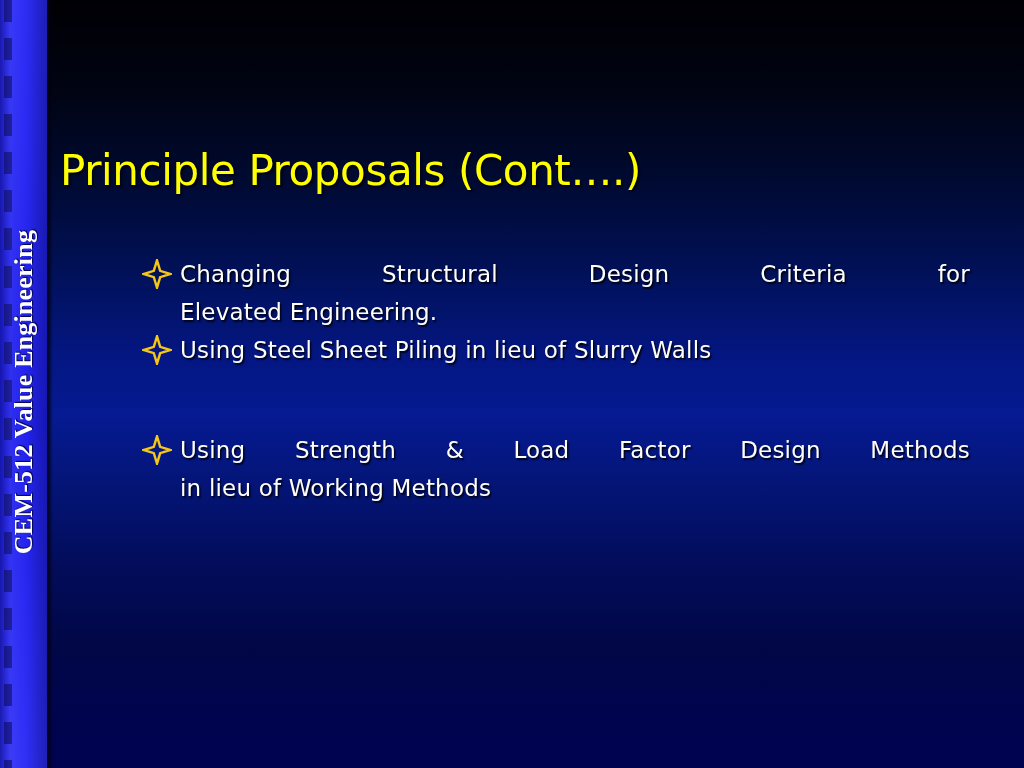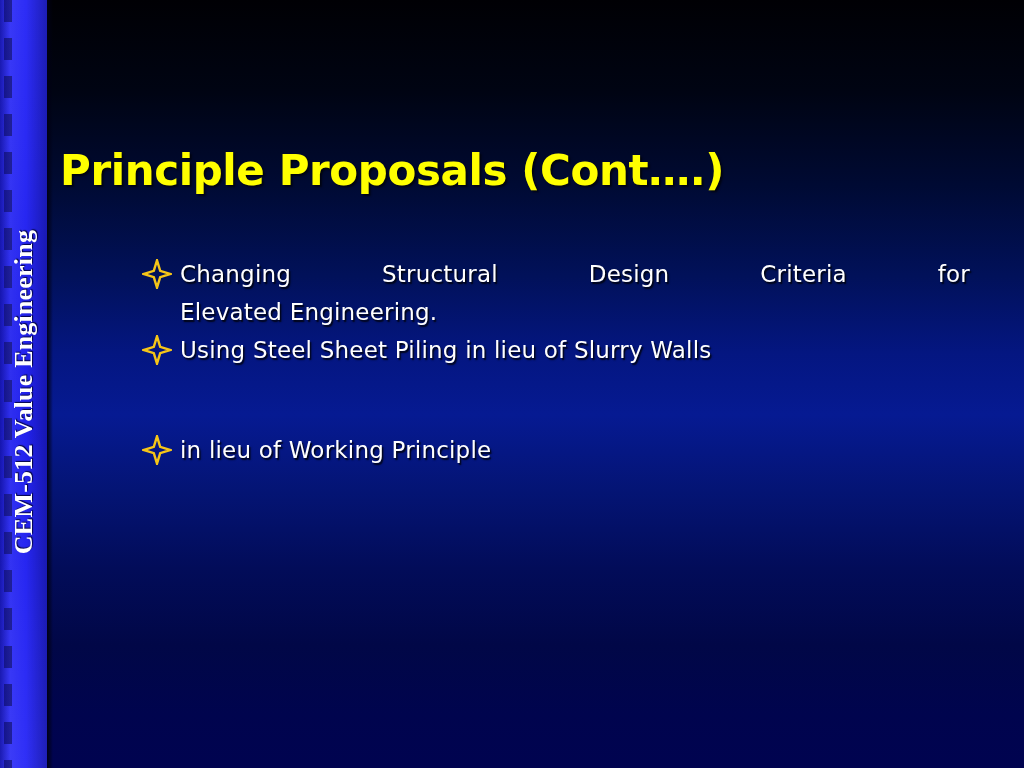--- a/index.html
+++ b/index.html
@@ -103,21 +103,21 @@
         rgba(0,0,20,0.45) 55%,
         rgba(0,0,20,0) 100%);
   }
 
   
   .title {
     position: absolute;
     left: 60px;
     top: 147px;
     font-family: "DejaVu Sans", "Liberation Sans", sans-serif;
-    font-weight: bold;
+    font-weight: normal;
     font-size: 42px;
     line-height: 48px;
     letter-spacing: -0.4px;
     color: #ffff00;
     text-shadow: 2px 2px 2px rgba(0,0,0,0.65);
     white-space: nowrap;
   }
 
   
   .body-block {
@@ -195,18 +195,19 @@
       </span>
     </div>
 
     <div class="bullet justify sp3">
       <span class="star">
         <svg viewBox="0 0 32 32" width="30" height="30" aria-hidden="true">
           <path d="M16 1.5 L19.4 12.6 L30.5 16 L19.4 19.4 L16 30.5 L12.6 19.4 L1.5 16 L12.6 12.6 Z" fill="none" stroke="#f5c518" stroke-width="2.6" stroke-linejoin="miter"></path>
         </svg>
       </span>
       <span class="bullet-text">
-        <span class="line-b">in lieu of Working Principle</span>
+        <span class="line-a">Using Strength &amp; Load Factor Design Methods</span>
+        <span class="line-b">in lieu of Working Methods</span>
       </span>
     </div>
 
   </div>
 </div>
 
 </body></html>

